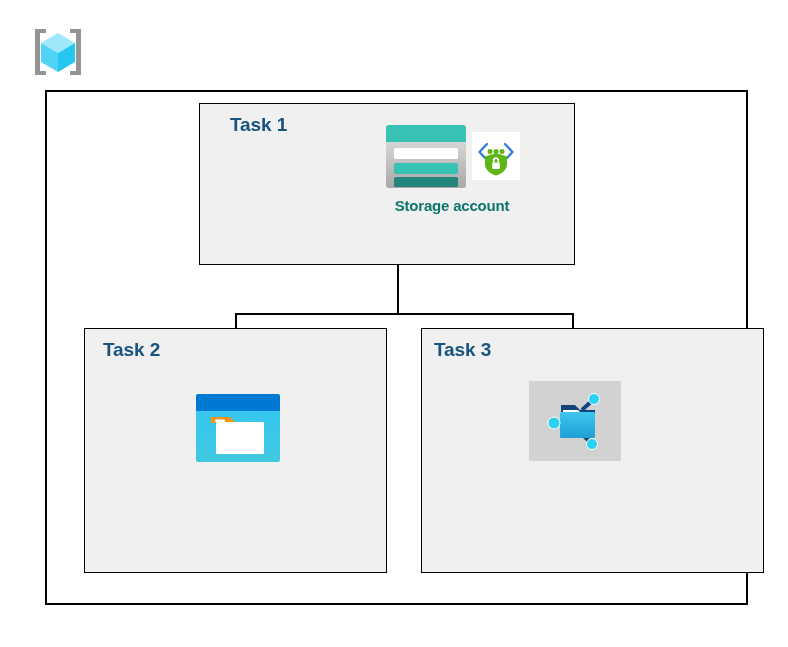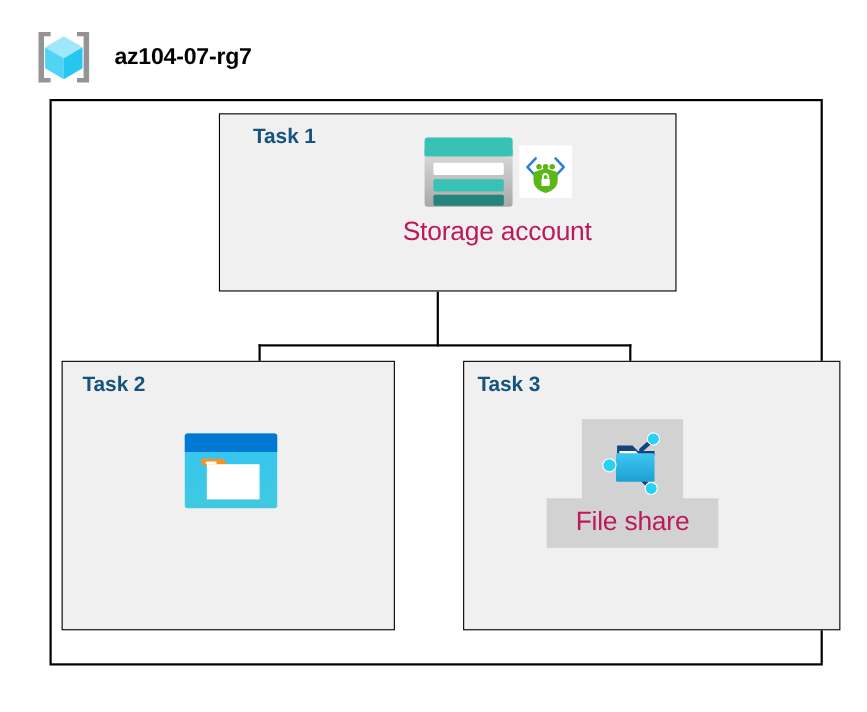--- a/index.html
+++ b/index.html
@@ -54,22 +54,22 @@
     background: #ffffff;
   }
 
   
   .task-box {
     position: absolute;
     box-sizing: border-box;
     border: 1.6px solid #000000;
     background: #f0f0f0;
   }
-  #task-1 { left: 199px; top: 103px; width: 416px; height: 162px; }
-  #task-2 { left: 56px;  top: 328px; width: 303px; height: 245px; }
+  #task-1 { left: 199px; top: 103px; width: 376px; height: 162px; }
+  #task-2 { left: 84px;  top: 328px; width: 303px; height: 245px; }
   #task-3 { left: 421px; top: 328px; width: 343px; height: 245px; }
 
   .task-label {
     position: absolute;
     font-size: 19px;
     font-weight: bold;
     color: #16537e;
     letter-spacing: -0.1px;
     white-space: nowrap;
   }
@@ -78,23 +78,23 @@
   #task-3 .task-label { left: 12px; top: 10px; }
 
   
   .node {
     position: absolute;
     display: flex;
     flex-direction: column;
     align-items: center;
   }
   .node-caption {
-    font-size: 24px;
-    font-weight: normal;
-    color: #be185d;
+    font-size: 15px;
+    font-weight: bold;
+    color: #0f766e;
     white-space: nowrap;
     letter-spacing: -0.2px;
   }
 
   
   #node-storage {
     left: 152px;
     top: 16px;
     width: 200px;
   }
@@ -162,21 +162,20 @@
 
         <path d="M40 3 L51 3 L51 49 L40 49 L40 45 L46 45 L46 7 L40 7 Z" fill="#949494"></path>
 
         <path d="M28 7 L45 17 L28 27 L11 17 Z" fill="#9fe8fb"></path>
 
         <path d="M11 17 L28 27 L28 46 L11 36 Z" fill="#4fd4f5"></path>
 
         <path d="M45 17 L45 36 L28 46 L28 27 Z" fill="#25c6f0"></path>
       </svg>
     </span>
-    <span class="rg-title">az104-07-rg7</span>
   </div>
 
   <div class="rg-box"></div>
 
   <div class="conn conn-v" id="conn-trunk"></div>
   <div class="conn conn-h" id="conn-bus"></div>
   <div class="conn conn-v" id="conn-drop-left"></div>
   <div class="conn conn-v" id="conn-drop-right"></div>
 
   <div class="task-box" id="task-1">
@@ -274,19 +273,16 @@
             <path d="M18 21 H33 L37 25 H50 V29 H18 Z" fill="#ffffff"></path>
 
             <rect x="15" y="23" width="35" height="26" rx="1.5" fill="url(#gradFolder)"></rect>
 
             <circle cx="49" cy="10" r="5.5" fill="#2ad2f2" stroke="#ffffff" stroke-width="1"></circle>
             <circle cx="9" cy="34" r="6" fill="#2ad2f2" stroke="#ffffff" stroke-width="1"></circle>
             <circle cx="47" cy="55" r="5.5" fill="#2ad2f2" stroke="#ffffff" stroke-width="1"></circle>
           </svg>
         </span>
       </div>
-      <div class="fs-caption-bg">
-        <span class="node-caption">File share</span>
-      </div>
     </div>
   </div>
 
 </div>
 
 </body></html>

